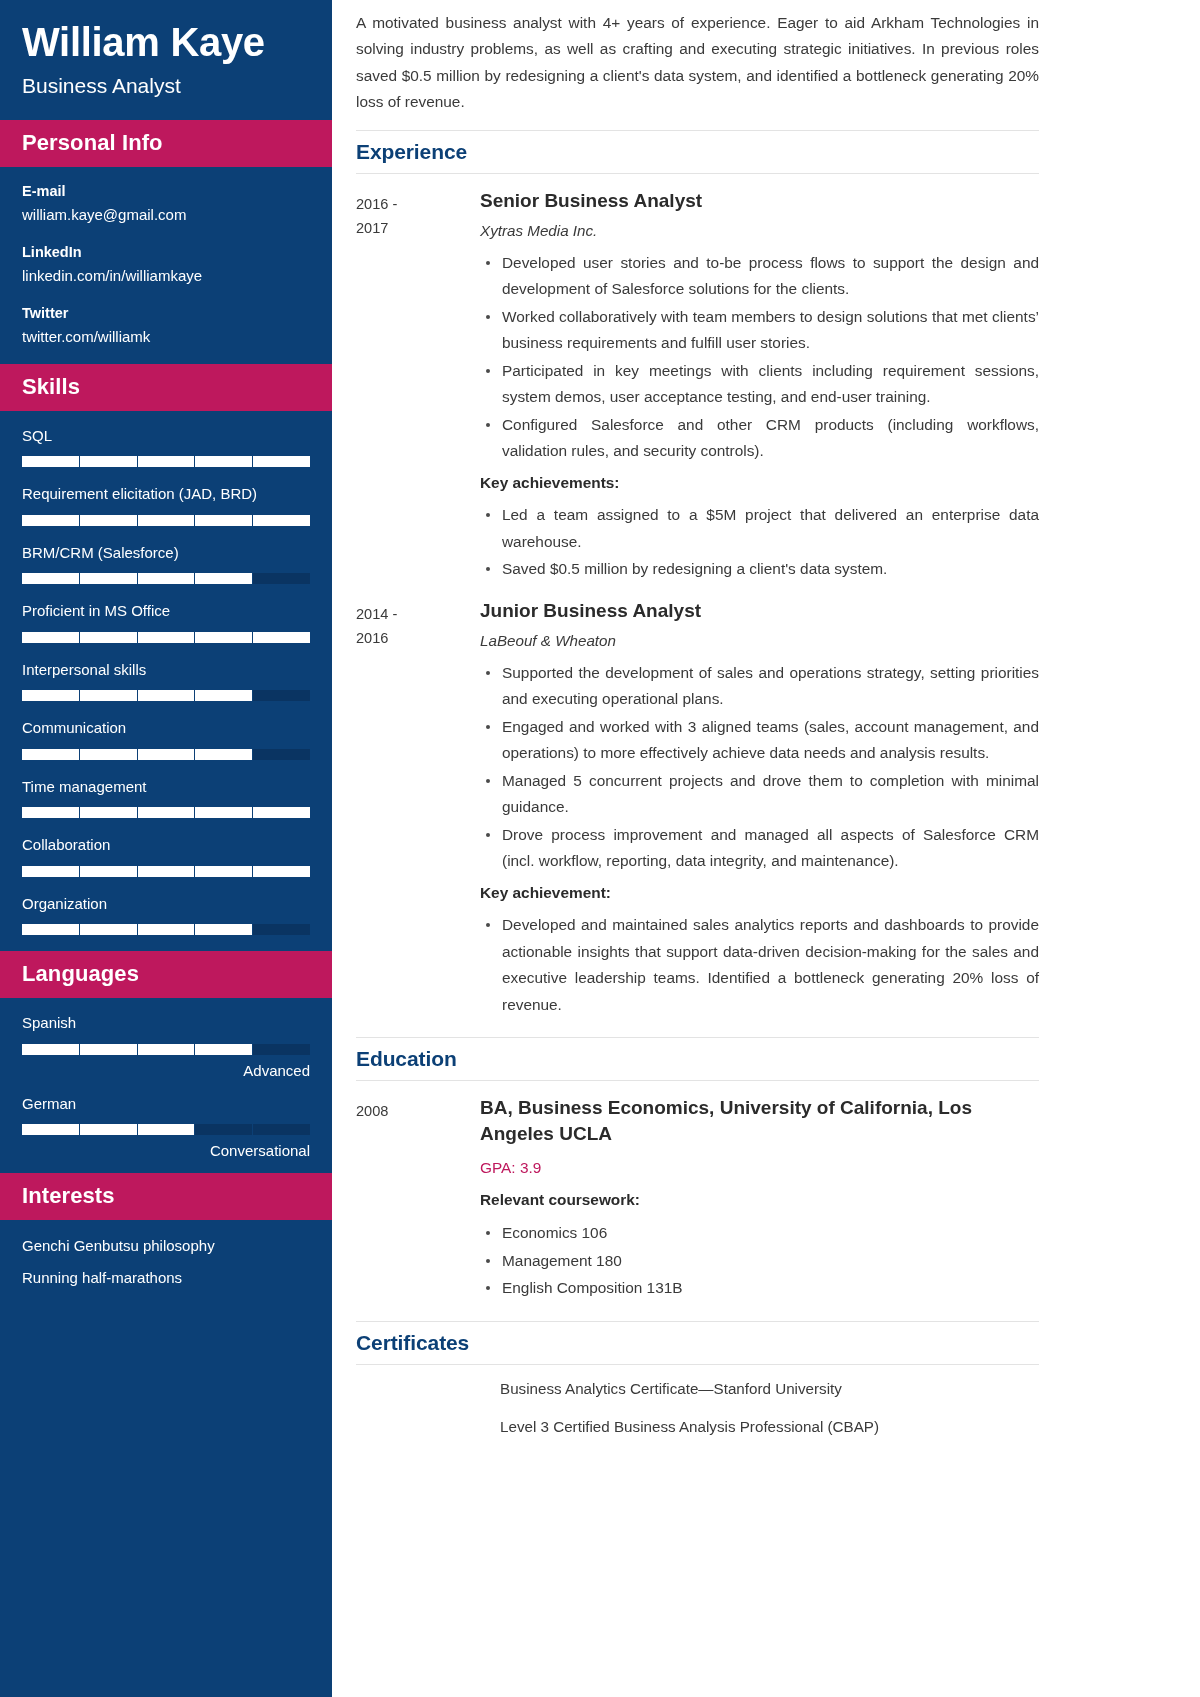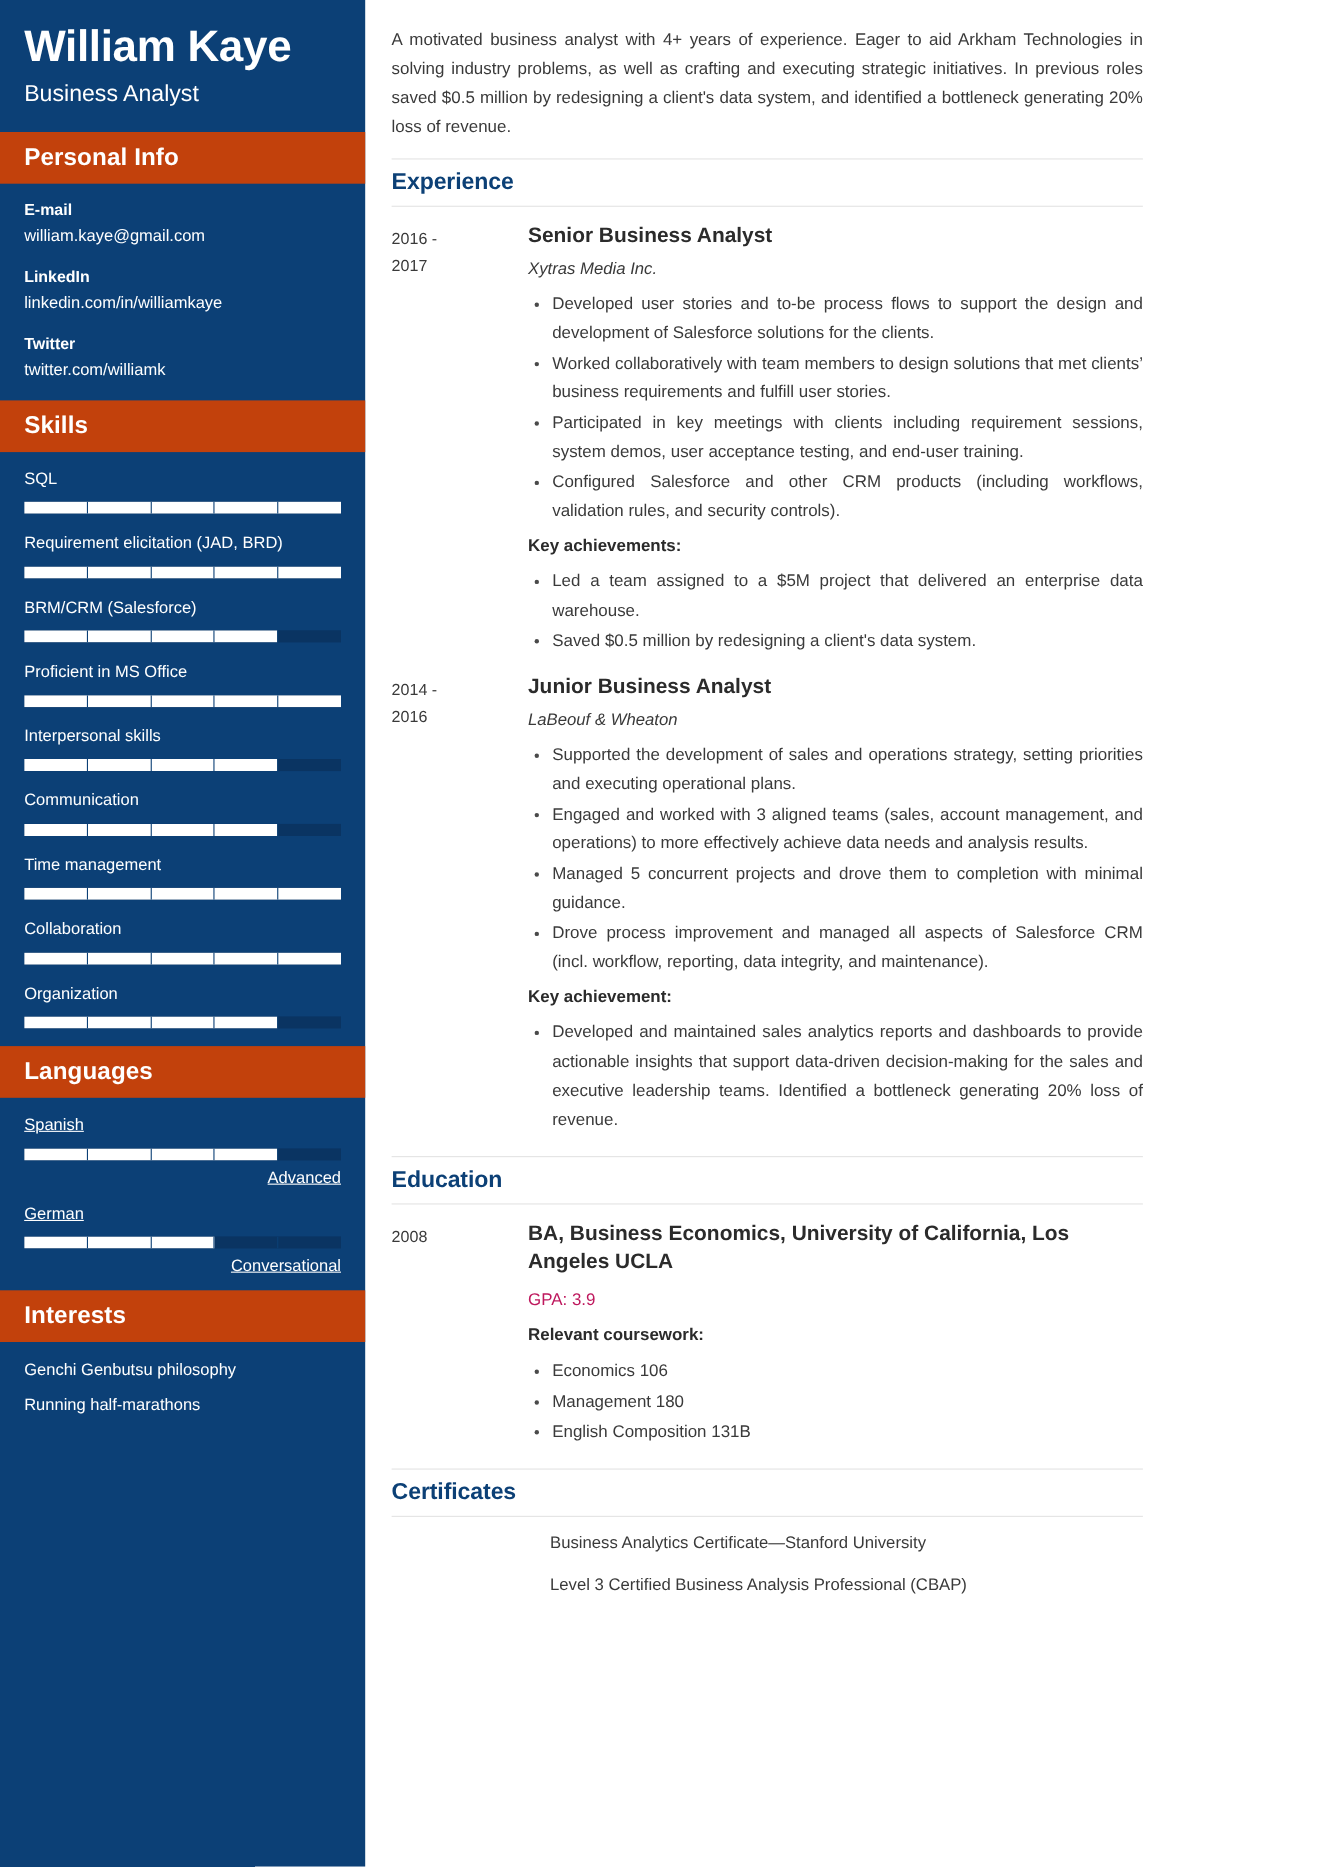--- a/index.html
+++ b/index.html
@@ -38,21 +38,21 @@
     color: #ffffff;
   }
   .job-title {
     font-size: 21px;
     font-weight: normal;
     margin-top: 9px;
     color: #ffffff;
   }
 
   .section-band {
-    background: #c2410c;
+    background: #be185d;
     padding: 10px 22px 11px 22px;
   }
   .section-band-title {
     font-size: 22px;
     font-weight: bold;
     color: #ffffff;
     letter-spacing: 0.1px;
   }
 
   .sidebar-body {
@@ -94,37 +94,37 @@
     position: absolute;
     left: 0; top: 0; right: 0; bottom: 0;
     display: flex;
   }
   .bar-ticks span {
     flex: 1 1 0;
     border-right: 1px solid #0c4076;
   }
   .bar-ticks span:last-child { border-right: none; }
 
-  .lang-row { margin-bottom: 14px; text-decoration: underline; }
+  .lang-row { margin-bottom: 14px; }
   .lang-level {
     font-size: 15px;
     text-align: right;
     margin-top: 7px;
   }
 
   .interest-item {
     font-size: 15px;
     line-height: 1.55;
     margin-bottom: 8px;
   }
 
   
   .main {
     flex: 1 1 auto;
-    padding: 18px 24px 20px 24px;
+    padding: 4px 24px 20px 24px;
     color: #2f2f2f;
   }
 
   .summary {
     font-size: 15.4px;
     line-height: 1.72;
     text-align: justify;
     color: #3a3a3a;
     padding: 6px 0 14px 0;
   }

